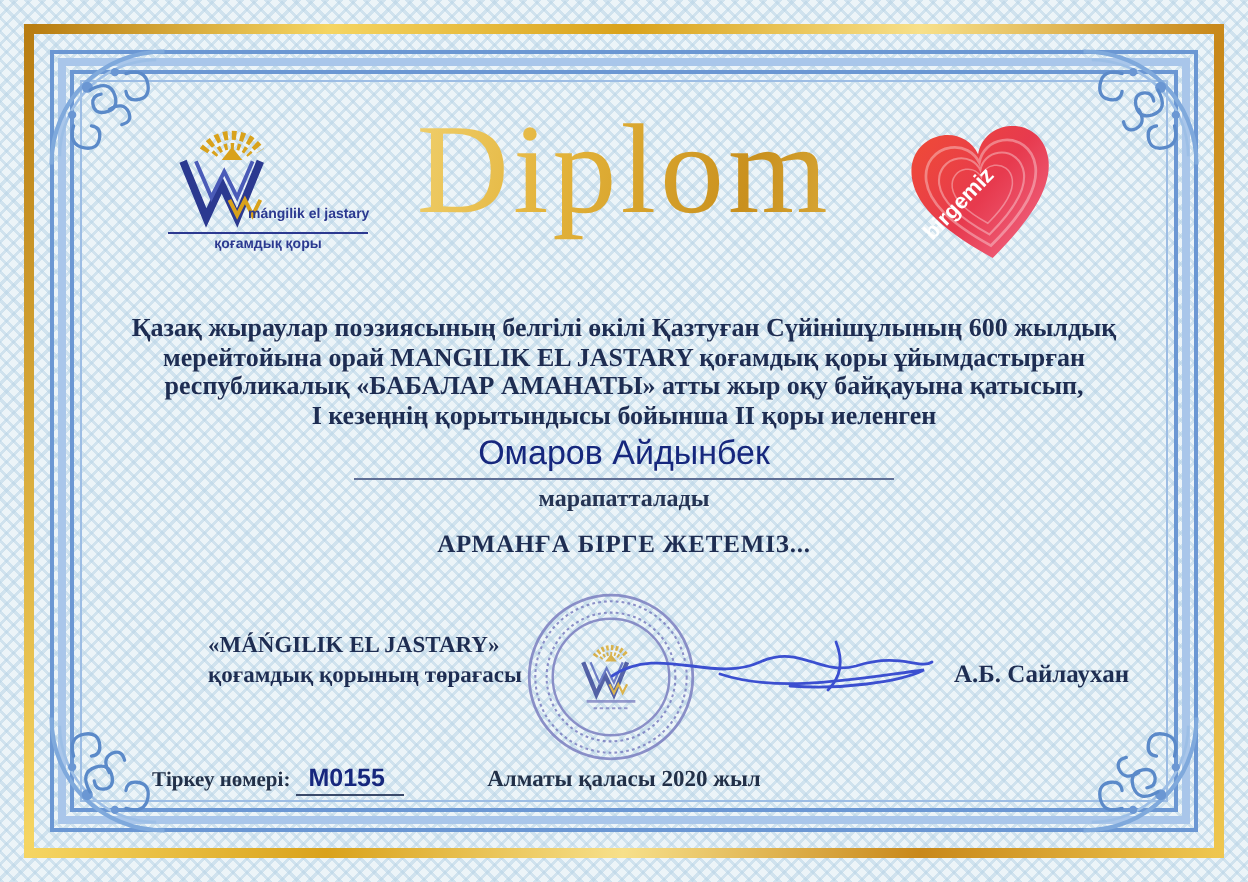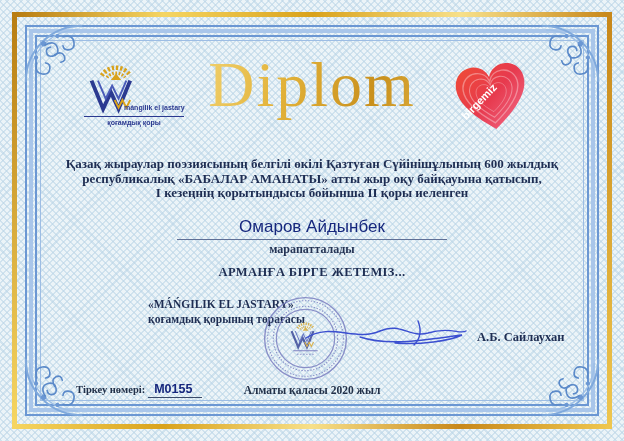--- a/index.html
+++ b/index.html
@@ -53,22 +53,22 @@
   }
   .name-line{
     display:inline-block;width:270px;border-bottom:1.5px solid #5f6f96;padding-bottom:2px;
     font-family:"Liberation Sans",sans-serif;font-size:17px;font-weight:normal;color:#16277d;
   }
   .awarded{position:absolute;left:0;right:0;top:242px;text-align:center;
     font-size:12px;font-weight:bold;color:#253454;}
   .motto{position:absolute;left:0;right:0;top:265px;text-align:center;
     font-size:12.5px;font-weight:bold;color:#1e2d52;letter-spacing:.4px;}
 
-  .org-block{position:absolute;left:104px;top:297px;font-size:11.5px;font-weight:bold;
-    color:#1e2d52;line-height:15px;padding-left:44px;}
+  .org-block{position:absolute;left:104px;top:316px;font-size:11.5px;font-weight:bold;
+    color:#1e2d52;line-height:15px;}
   .seal{position:absolute;left:262px;top:295px;width:87px;height:87px;opacity:.85;}
   .signature{position:absolute;left:302px;top:314px;width:168px;height:38px;}
   .signer-name{position:absolute;left:477px;top:330px;font-size:12.5px;font-weight:bold;color:#1e2d52;}
 
   .footer-reg{position:absolute;left:76px;top:382px;font-size:10.5px;font-weight:bold;color:#223048;}
   .footer-reg .num{
     font-family:Liberation Sans, sans-serif;font-size:12.5px;font-weight:bold;color:#16277d;
     border-bottom:1.5px solid #3a4a6a;padding:0 10px 1px 6px;margin-left:3px;
   }
   .footer-place{position:absolute;left:0;right:0;top:384px;text-align:center;
@@ -147,20 +147,21 @@
     <g fill="none" stroke="rgba(255,255,255,0.35)" stroke-width="2.2">
       <path transform="translate(50,46) scale(0.80) translate(-50,-46)" d="M50,86 C18,62 6,44 6,28 C6,13 17,4 29,4 C39,4 47,10 50,19 C53,10 61,4 71,4 C83,4 94,13 94,28 C94,44 82,62 50,86 Z"></path>
       <path transform="translate(50,46) scale(0.62) translate(-50,-46)" d="M50,86 C18,62 6,44 6,28 C6,13 17,4 29,4 C39,4 47,10 50,19 C53,10 61,4 71,4 C83,4 94,13 94,28 C94,44 82,62 50,86 Z"></path>
       <path transform="translate(50,46) scale(0.44) translate(-50,-46)" d="M50,86 C18,62 6,44 6,28 C6,13 17,4 29,4 C39,4 47,10 50,19 C53,10 61,4 71,4 C83,4 94,13 94,28 C94,44 82,62 50,86 Z"></path>
     </g>
     <text x="8" y="62" transform="rotate(-38 22 58)" fill="#ffffff" font-size="14" font-weight="bold" font-family="Liberation Sans, sans-serif">birgemiz</text>
   </svg>
 
   <div class="body-text">
     <div>Қазақ жыраулар поэзиясының белгілі өкілі Қазтуған Сүйінішұлының 600 жылдық</div>
+    <div>мерейтойына орай MANGILIK EL JASTARY қоғамдық қоры ұйымдастырған</div>
     <div>республикалық «БАБАЛАР АМАНАТЫ» атты жыр оқу байқауына қатысып,</div>
     <div>І кезеңнің қорытындысы бойынша ІІ қоры иеленген</div>
   </div>
 
   <div class="name-wrap">
     <span class="name-line">Омаров Айдынбек</span>
   </div>
 
   <div class="awarded">марапатталады</div>
   <div class="motto">АРМАНҒА БІРГЕ ЖЕТЕМІЗ...</div>

